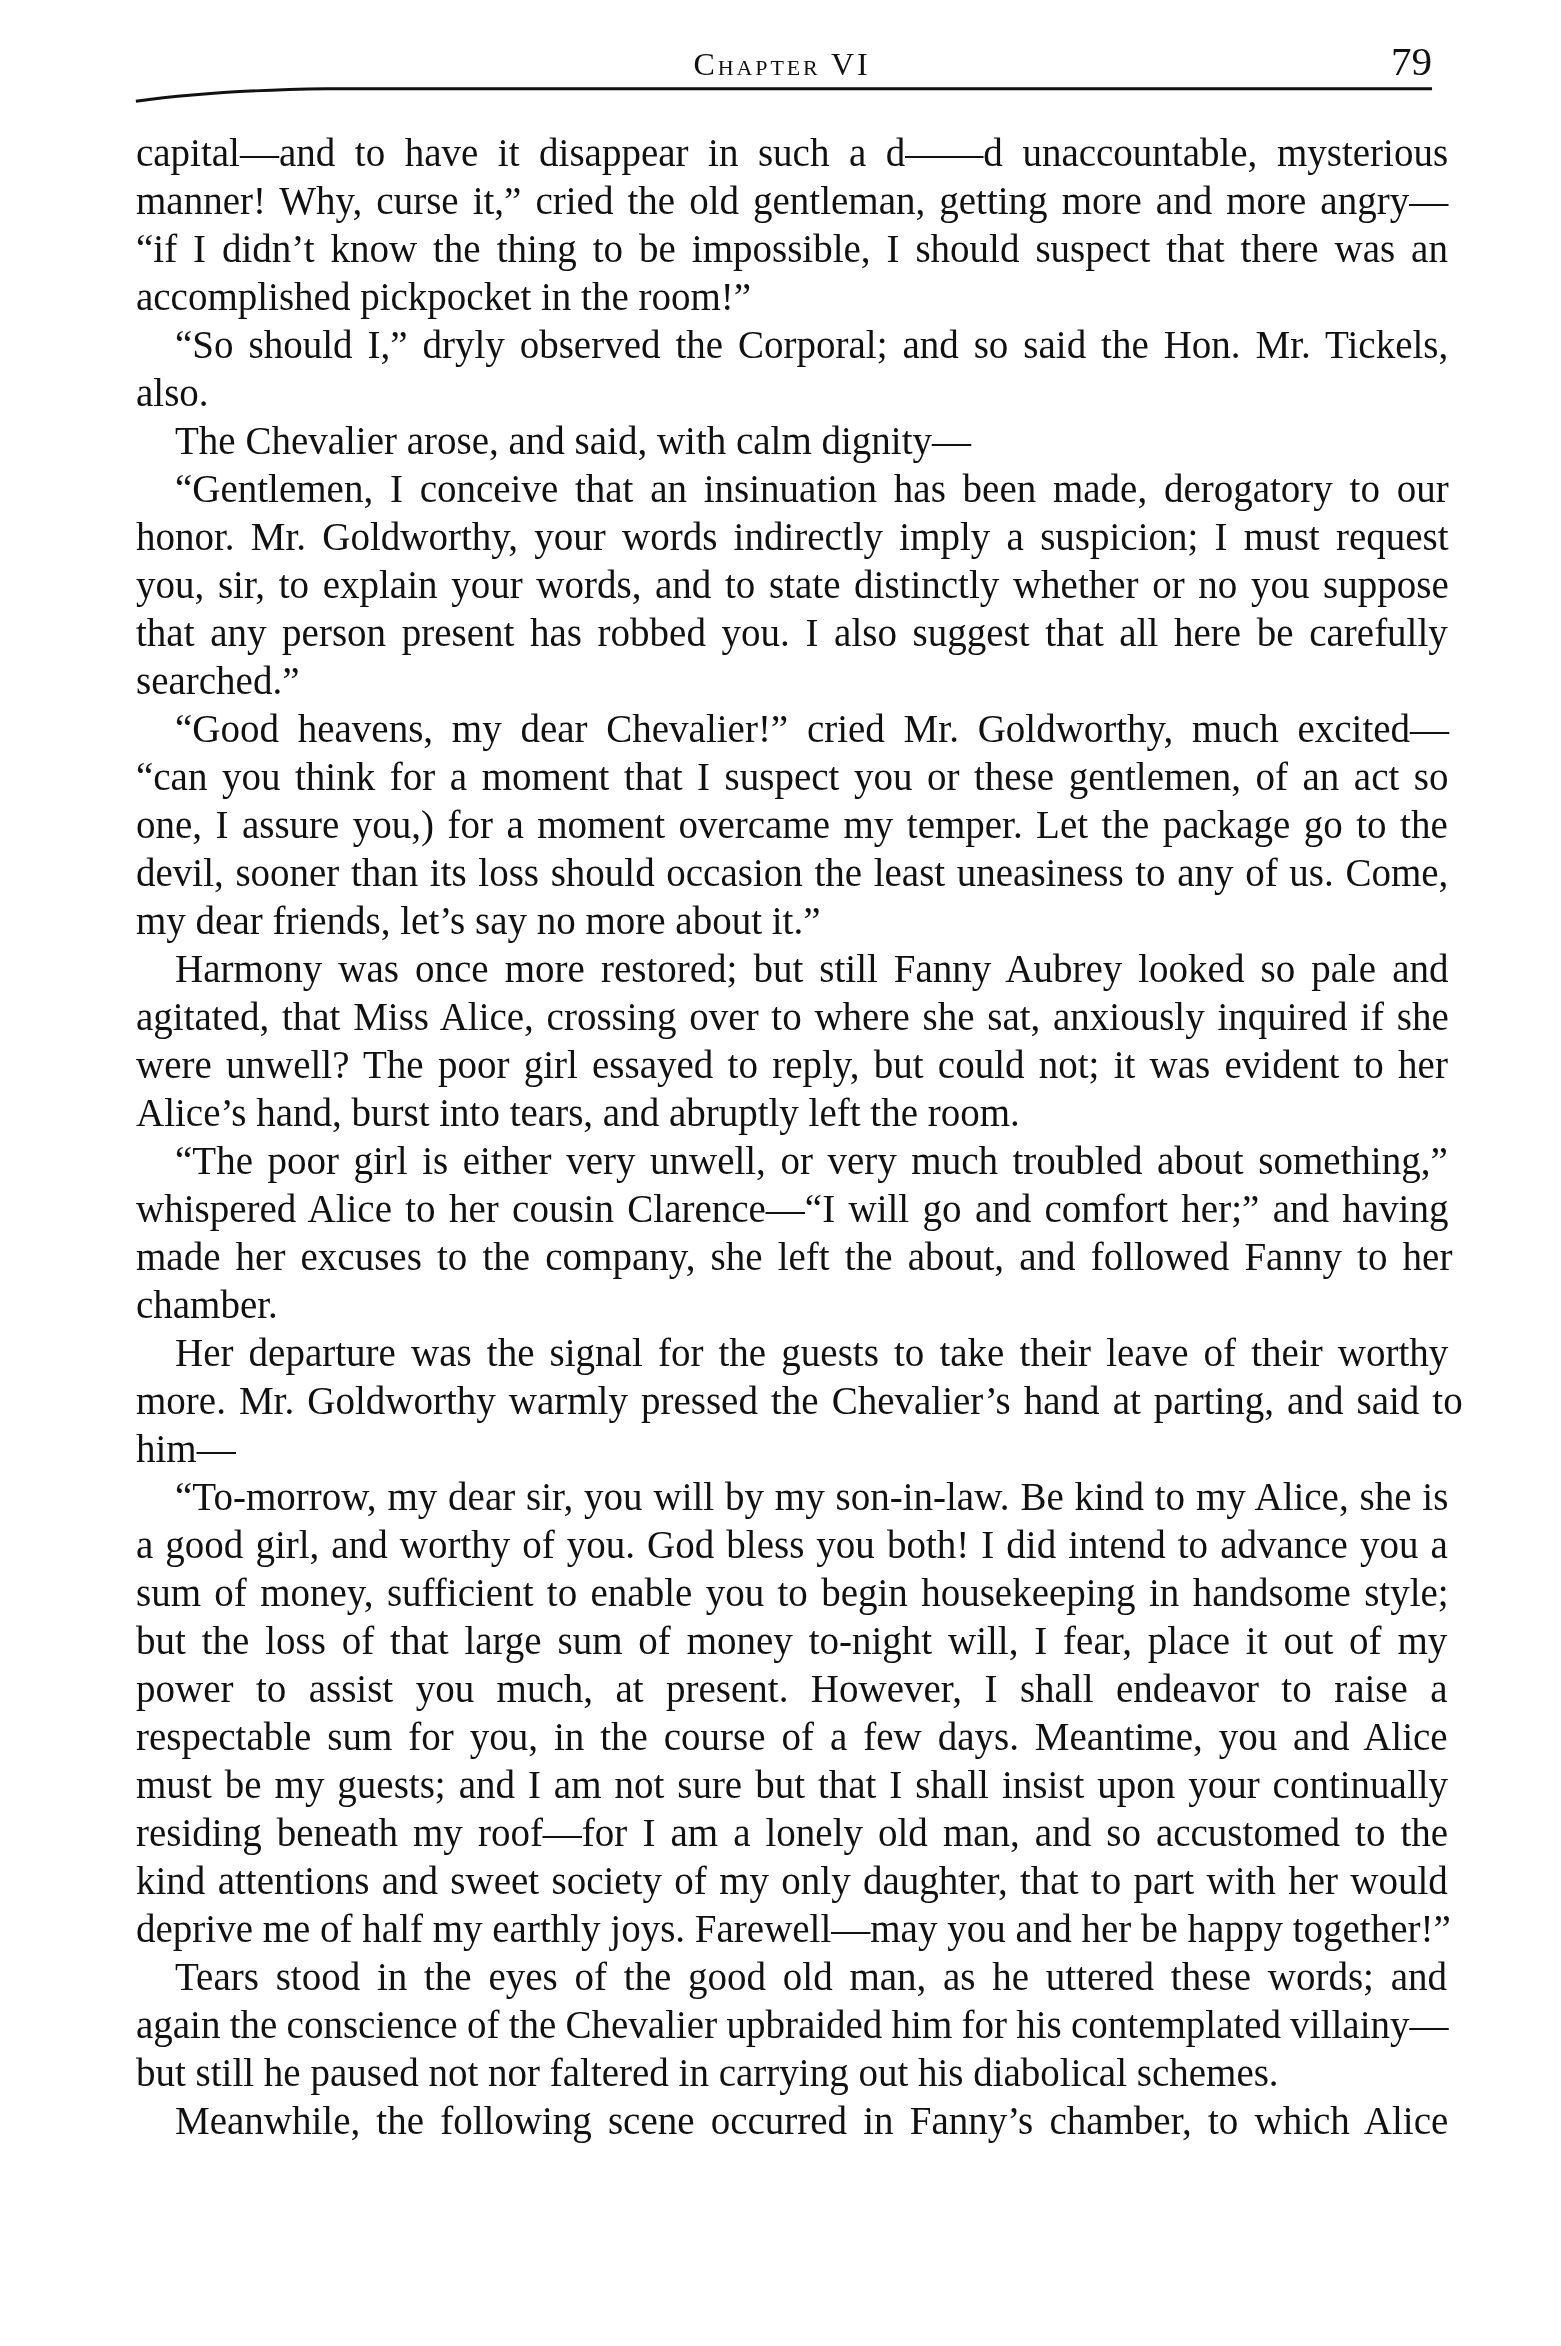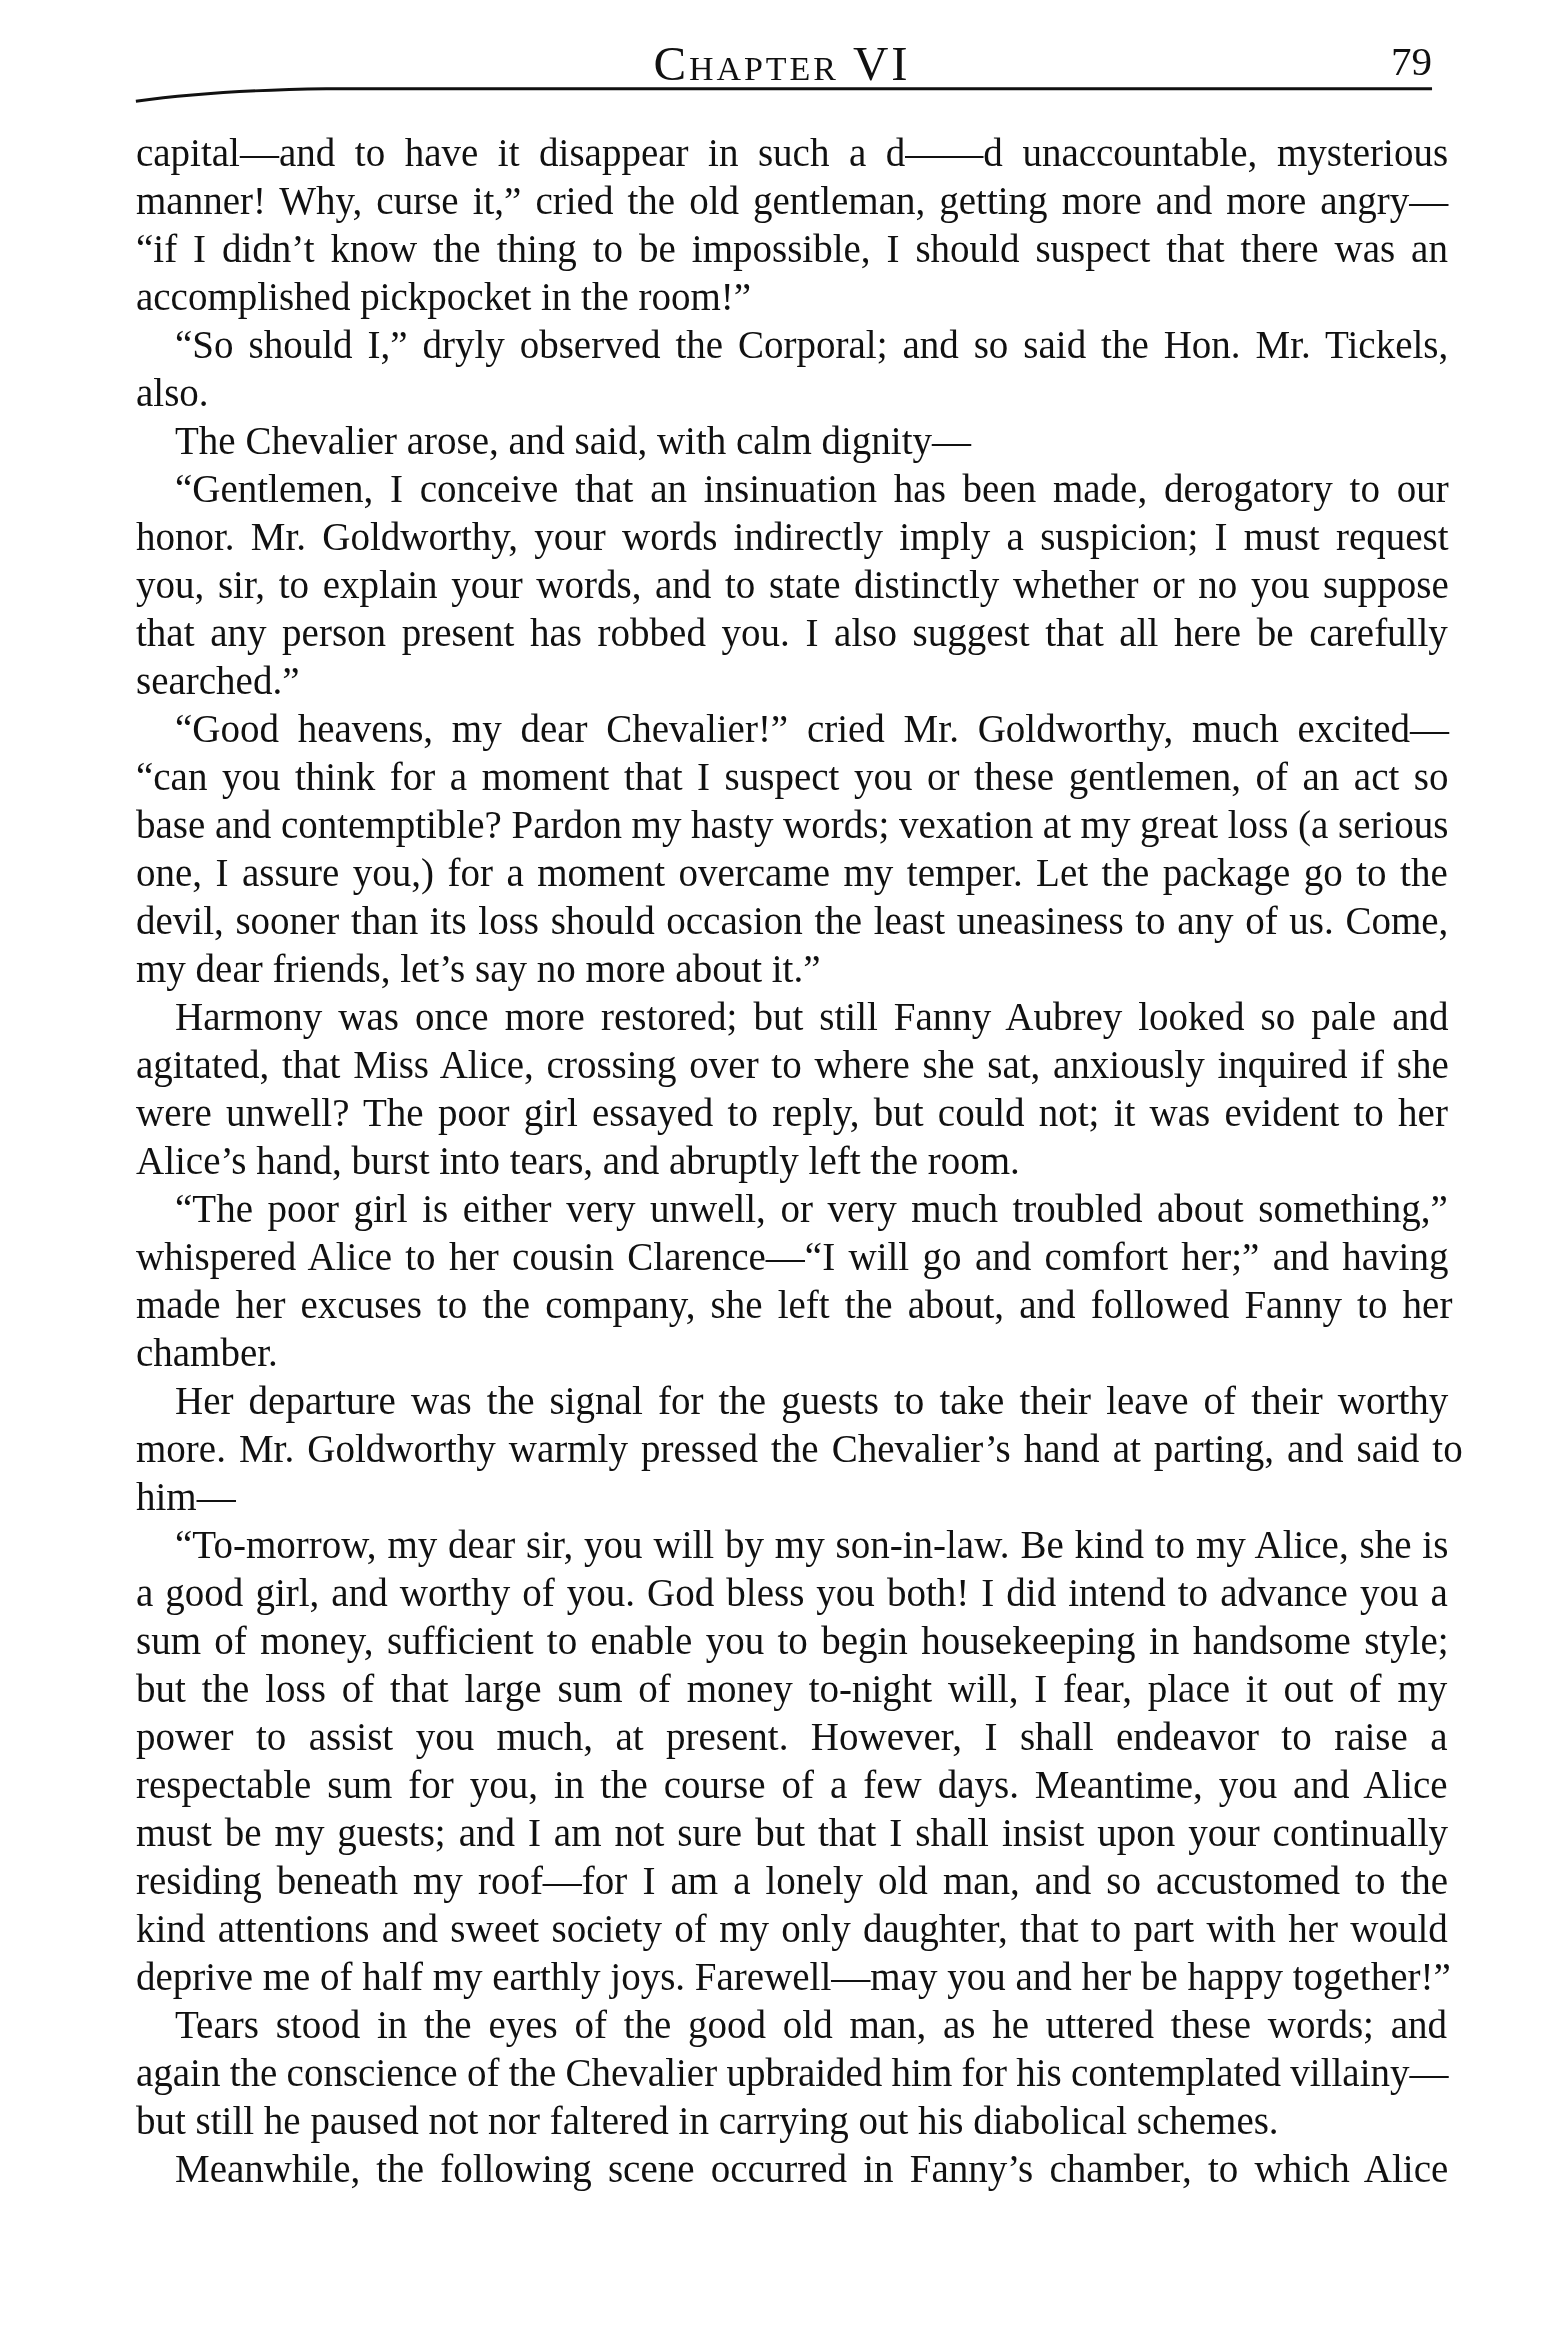--- a/index.html
+++ b/index.html
@@ -21,21 +21,21 @@
     top: 0;
     width: 1308px;
     height: 107px;
   }
   .chapter-title {
     position: absolute;
     left: 0;
     width: 100%;
     top: 35px;
     text-align: center;
-    font-size: 49px;
+    font-size: 32px;
     line-height: 58px;
     font-variant: small-caps;
     letter-spacing: 2.9px;
     color: #111;
   }
   .page-number {
     position: absolute;
     right: 3.9px;
     top: 32px;
     font-size: 41px;
@@ -87,21 +87,20 @@
   <span class="line indent" style="white-space: nowrap; text-align: left; text-align-last: left;"><span style="white-space: nowrap; word-spacing: 5.2px;">“So should I,” dryly observed the Corporal; and so said the Hon. Mr. Tickels,</span></span>
   <span class="line last">also.</span>
   <span class="line indent last">The Chevalier arose, and said, with calm dignity—</span>
   <span class="line indent" style="white-space: nowrap; text-align: left; text-align-last: left;"><span style="white-space: nowrap; word-spacing: 7px;">“Gentlemen, I conceive that an insinuation has been made, derogatory to our</span></span>
   <span class="line" style="white-space: nowrap; text-align: left; text-align-last: left;"><span style="white-space: nowrap; word-spacing: 6.5px;">honor. Mr. Goldworthy, your words indirectly imply a suspicion; I must request</span></span>
   <span class="line" style="white-space: nowrap; text-align: left; text-align-last: left;"><span style="white-space: nowrap; word-spacing: 3.9px;">you, sir, to explain your words, and to state distinctly whether or no you suppose</span></span>
   <span class="line" style="white-space: nowrap; text-align: left; text-align-last: left;"><span style="white-space: nowrap; word-spacing: 5.9px;">that any person present has robbed you. I also suggest that all here be carefully</span></span>
   <span class="line last">searched.”</span>
   <span class="line indent" style="white-space: nowrap; text-align: left; text-align-last: left;"><span style="white-space: nowrap; word-spacing: 9px;">“Good heavens, my dear Chevalier!” cried Mr. Goldworthy, much excited—</span></span>
   <span class="line" style="white-space: nowrap; text-align: left; text-align-last: left;"><span style="white-space: nowrap; word-spacing: 4.8px;">“can you think for a moment that I suspect you or these gentlemen, of an act so</span></span>
-  <span class="line" style="white-space: nowrap; text-align: left; text-align-last: left;"><span style="white-space: nowrap; word-spacing: -0.1px;">base and contemptible? Pardon my hasty words; vexation at my great loss (a serious</span></span>
   <span class="line" style="white-space: nowrap; text-align: left; text-align-last: left;"><span style="white-space: nowrap; word-spacing: 3.7px;">one, I assure you,) for a moment overcame my temper. Let the package go to the</span></span>
   <span class="line" style="white-space: nowrap; text-align: left; text-align-last: left;"><span style="white-space: nowrap; word-spacing: 1.9px;">devil, sooner than its loss should occasion the least uneasiness to any of us. Come,</span></span>
   <span class="line last">my dear friends, let’s say no more about it.”</span>
   <span class="line indent" style="white-space: nowrap; text-align: left; text-align-last: left;"><span style="white-space: nowrap; word-spacing: 6.3px;">Harmony was once more restored; but still Fanny Aubrey looked so pale and</span></span>
   <span class="line" style="white-space: nowrap; text-align: left; text-align-last: left;"><span style="white-space: nowrap; word-spacing: 3px;">agitated, that Miss Alice, crossing over to where she sat, anxiously inquired if she</span></span>
   <span class="line" style="white-space: nowrap; text-align: left; text-align-last: left;"><span style="white-space: nowrap; word-spacing: 4.5px;">were unwell? The poor girl essayed to reply, but could not; it was evident to her</span></span>
   <span class="line last">Alice’s hand, burst into tears, and abruptly left the room.</span>
   <span class="line indent" style="white-space: nowrap; text-align: left; text-align-last: left;"><span style="white-space: nowrap; word-spacing: 4.8px;">“The poor girl is either very unwell, or very much troubled about something,”</span></span>
   <span class="line" style="white-space: nowrap; text-align: left; text-align-last: left;"><span style="white-space: nowrap; word-spacing: 3.6px;">whispered Alice to her cousin Clarence—“I will go and comfort her;” and having</span></span>
   <span class="line" style="white-space: nowrap; text-align: left; text-align-last: left;"><span style="white-space: nowrap; word-spacing: 5.4px;">made her excuses to the company, she left the about, and followed Fanny to her</span></span>

